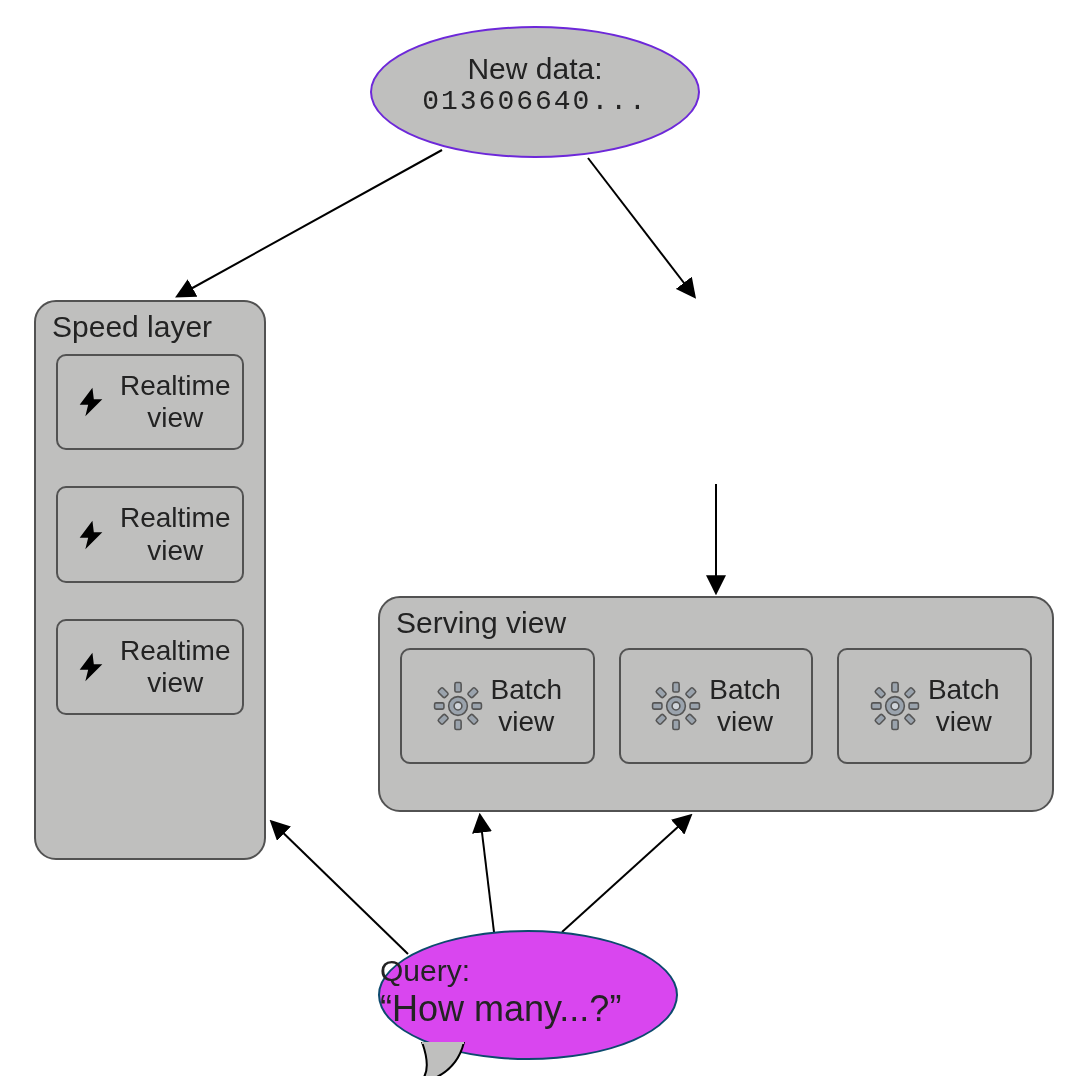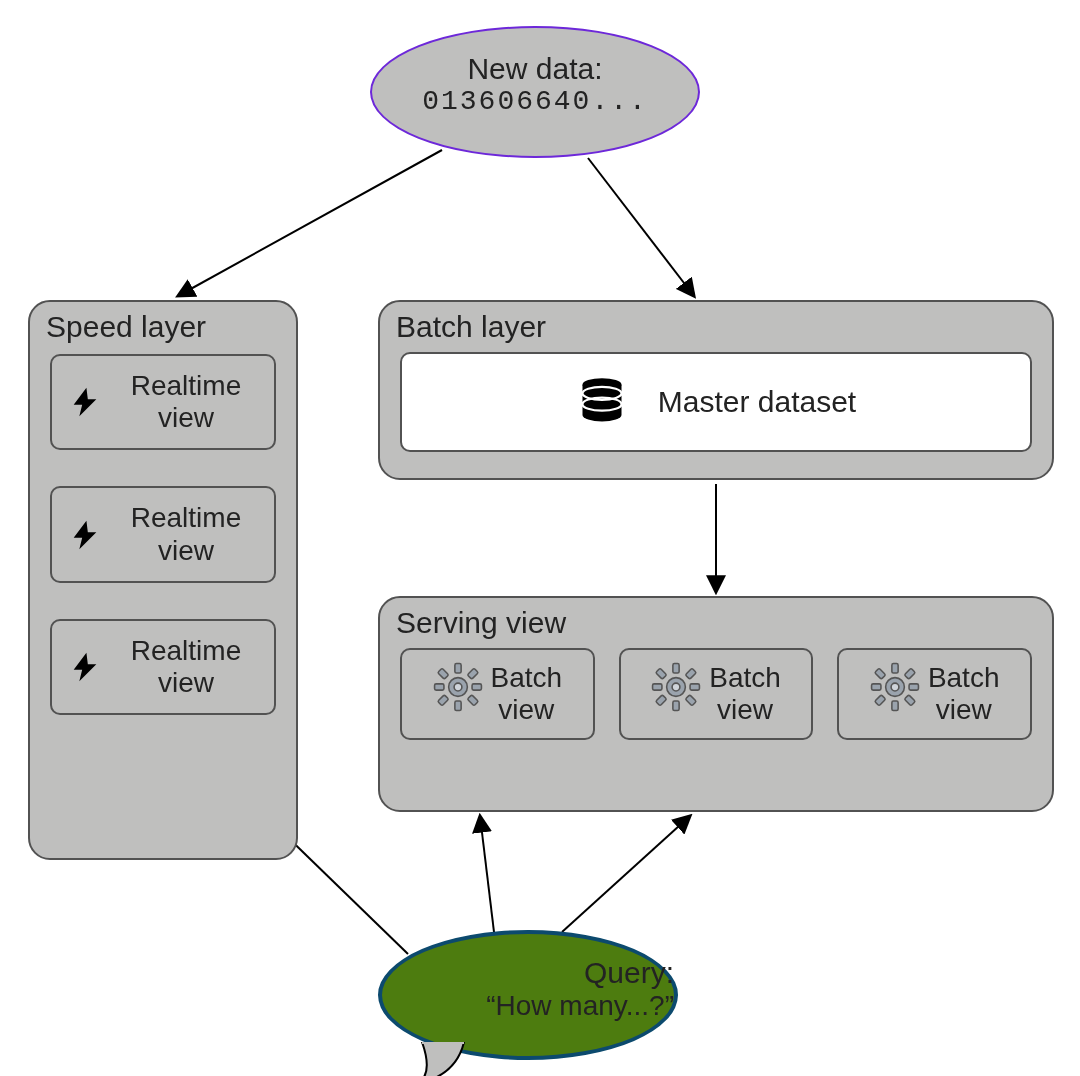--- a/index.html
+++ b/index.html
@@ -37,21 +37,21 @@
     border: 2px solid #525252;
     border-radius: 22px;
     box-sizing: border-box;
   }
   .panel-title {
     font-size: 30px;
     padding: 8px 16px 4px 16px;
   }
 
   
-  .speed-layer { left: 28px; top: 300px; width: 270px; height: 560px; }
+  .speed-layer { left: 34px; top: 300px; width: 232px; height: 560px; }
   .speed-items { display: flex; flex-direction: column; gap: 36px; padding: 6px 20px 20px 20px; }
   .speed-item {
     background: #bfbfbe;
     border: 2px solid #525252;
     border-radius: 10px;
     display: flex;
     align-items: center;
     gap: 12px;
     padding: 14px 16px;
   }
@@ -78,46 +78,46 @@
   
   .serving-layer { left: 378px; top: 596px; width: 676px; height: 216px; }
   .batch-row {
     display: flex; gap: 24px; padding: 4px 20px 20px 20px;
   }
   .batch-item {
     flex: 1;
     background: #bfbfbe;
     border: 2px solid #525252;
     border-radius: 10px;
-    display: flex; align-items: flex-start; justify-content: center;
+    display: flex; align-items: center; justify-content: center;
     gap: 8px;
-    padding: 12px 6px;
+    padding: 24px 6px;
   }
   .batch-item .label {
     font-size: 28px; line-height: 1.15; text-align: center;
     white-space: pre-line;
   }
 
   
   .query-wrap {
     position: absolute;
     left: 378px; top: 930px;
     width: 300px; height: 130px;
   }
   .query-bubble {
     position: absolute; inset: 0;
-    border: 4px solid #0c4a6e;
-    background: #4d7c0f;
+    border: 2px solid #0c4a6e;
+    background: #d946ef;
     border-radius: 50%;
-    text-align: right;
+    text-align: left;
     box-sizing: border-box;
     padding-top: 22px;
   }
   .query-bubble .l1 { font-size: 30px; }
-  .query-bubble .l2 { font-size: 28px; }
+  .query-bubble .l2 { font-size: 36px; }
   .query-tail svg { position: absolute; left: 38px; top: 112px; }
 
   
   .bolt { width: 34px; height: 40px; flex: 0 0 auto; }
   .gear { width: 50px; height: 50px; flex: 0 0 auto; }
   .db   { width: 52px; height: 52px; flex: 0 0 auto; }
 
   
   svg.arrows {
     position: absolute; left: 0; top: 0;
@@ -175,34 +175,20 @@
       <div class="speed-item">
         <svg class="bolt" viewBox="0 0 24 24">
             <path d="M13 2 L4 14 h6 l-2 8 L20 10 h-6 z" fill="#000"></path>
           </svg>
         <div class="label">Realtime
 view</div>
       </div>
     </div>
   </div>
 
-  <div class="panel batch-layer">
-    <div class="panel-title">Batch layer</div>
-    <div class="master-box">
-      <svg class="db" viewBox="0 0 48 48">
-        <ellipse cx="24" cy="8" rx="18" ry="6" fill="#000"></ellipse>
-        <path d="M6 8 v8 a18 6 0 0 0 36 0 v-8" fill="#000"></path>
-        <path d="M6 18 v8 a18 6 0 0 0 36 0 v-8" fill="#000"></path>
-        <path d="M6 28 v8 a18 6 0 0 0 36 0 v-8" fill="#000"></path>
-        <ellipse cx="24" cy="16" rx="18" ry="6" fill="none" stroke="#fff" stroke-width="2"></ellipse>
-        <ellipse cx="24" cy="26" rx="18" ry="6" fill="none" stroke="#fff" stroke-width="2"></ellipse>
-      </svg>
-      <div class="label">Master dataset</div>
-    </div>
-  </div>
 
   <div class="panel serving-layer">
     <div class="panel-title">Serving view</div>
     <div class="batch-row">
       <div class="batch-item">
         <svg class="gear" viewBox="0 0 64 64">
           <g fill="#9aa3ad" stroke="#555" stroke-width="2">
             <circle cx="32" cy="32" r="12"></circle>
             <g>
               <rect x="28" y="2" width="8" height="12" rx="2"></rect>

